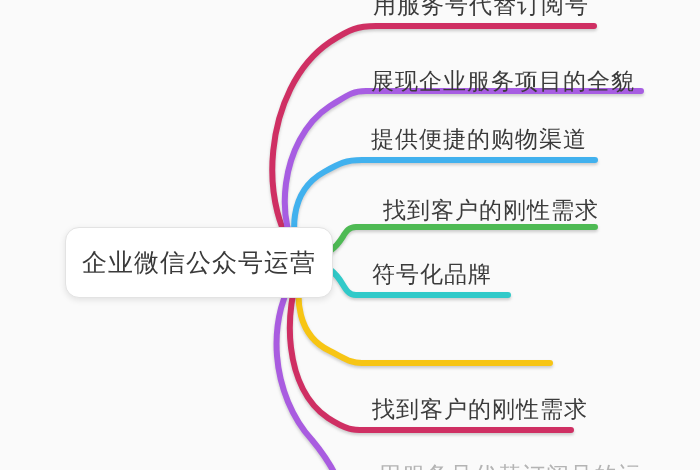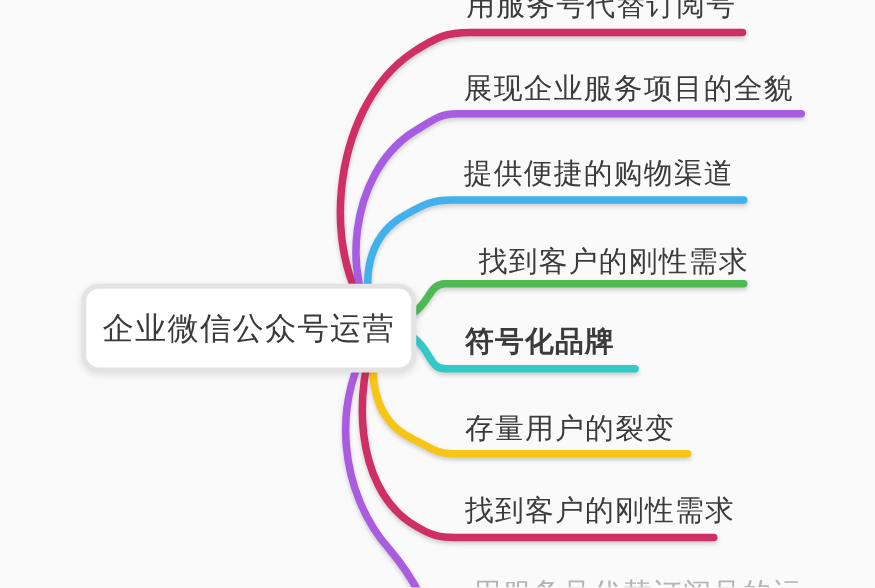--- a/index.html
+++ b/index.html
@@ -19,21 +19,21 @@
     font-size:23px;letter-spacing:1px;line-height:29px;
     color:#3b3b3b;white-space:nowrap;
   }
   .branch-label.clipped{
     height:9px;overflow:hidden;color:#b4b4b4;
   }
   .root-node{
     position:absolute;left:65px;top:227px;width:268px;height:71px;
     box-sizing:border-box;
     background:#ffffff;
-    border:4px solid #b91c1c;
+    border:1px solid #b91c1c;
     border-radius:14px;
     box-shadow:0 2px 6px rgba(0,0,0,0.10);
     display:flex;align-items:center;justify-content:center;
   }
   .root-node span{
     font-size:25px;letter-spacing:1px;color:#3a3a3a;white-space:nowrap;
   }
 </style>
 </head>
 <body style="background: rgb(250, 250, 250);">
@@ -45,25 +45,24 @@
     <path d="M302 258 C274 228 278 140 330 106 C348 95 352 91 366 91 L641 91" stroke="#a75de2"></path>
     <path d="M302 258 C290 238 288 192 324 172 C340 163 346 160 362 160 L595 160" stroke="#41b1ee"></path>
     <path d="M302 258 C348 256 338 227 356 227 L595 227" stroke="#4eba54"></path>
     <path d="M302 262 C348 264 338 295 356 295 L508 295" stroke="#31cac9"></path>
     <path d="M302 264 C294 300 298 336 330 351 C346 359 350 363 362 363 L550 363" stroke="#f7c514"></path>
     <path d="M302 264 C282 312 284 388 328 418 C348 431 354 430 368 430 L571 430" stroke="#cf2f63"></path>
     <path d="M302 264 C262 318 272 396 312 440 C322 452 330 464 336 476" stroke="#a95ce0"></path>
   </svg>
 
   <div class="branch-label" style="left: 373px; top: -9px;">用服务号代替订阅号</div>
-  <div class="branch-label" style="left: 371px; top: 57px;">展现企业服务项目的全貌</div>
+  <div class="branch-label" style="left: 371px; top: 67px;">展现企业服务项目的全貌</div>
   <div class="branch-label" style="left: 371px; top: 125px;">提供便捷的购物渠道</div>
   <div class="branch-label" style="left: 371px; top: 196px; margin-left: 12px;">找到客户的刚性需求</div>
-  <div class="branch-label" style="left: 372px; top: 260px; font-weight: bold;">符号化品牌</div>
-  <div class="branch-label" style="left: 372px; top: 329px;">存量用户的裂变</div>
+  <div class="branch-label" style="left: 372px; top: 260px;">符号化品牌</div>
   <div class="branch-label" style="left: 372px; top: 395px;">找到客户的刚性需求</div>
   <div class="branch-label clipped" style="left: 378px; top: 461px;">用服务号代替订阅号的运</div>
 
   <div class="root-node" style="background: rgb(255, 255, 255); border-color: rgb(227, 227, 227);">
     <span style="color: rgb(58, 58, 58);">企业微信公众号运营</span>
   </div>
 
 </div>
 
 </body></html>

